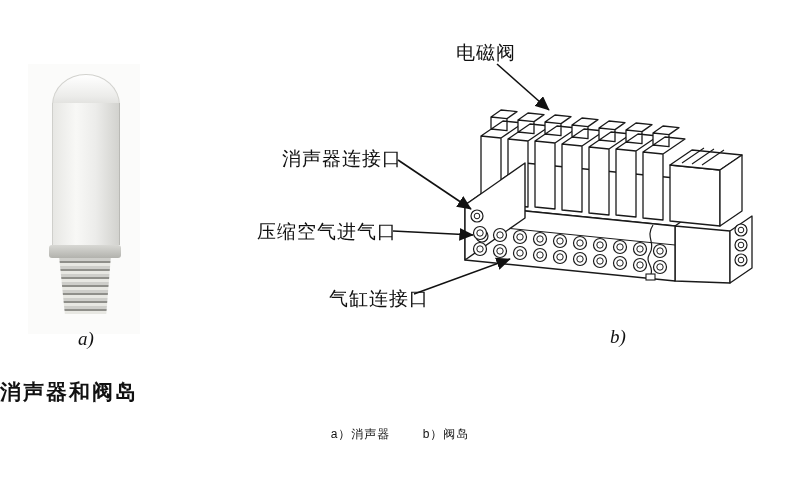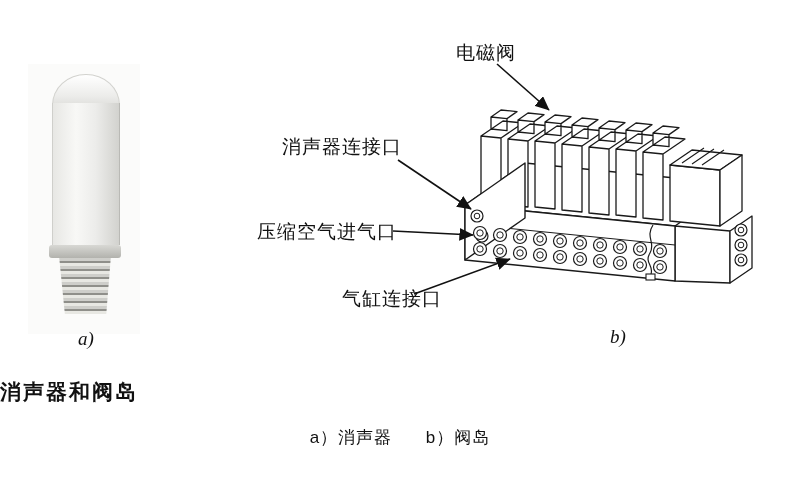--- a/index.html
+++ b/index.html
@@ -33,30 +33,30 @@
   .muffler .threads{
     position:absolute;left:13px;top:184px;width:56px;height:56px;
     background:repeating-linear-gradient(180deg,#cncnc4 0 0);
     background:repeating-linear-gradient(180deg,#cececa 0 3px,#8f8f8a 3px 5px,#e8e8e3 5px 8px);
     clip-path:polygon(4% 0,96% 0,88% 100%,14% 100%);
   }
 
   
   .callout{font-size:19px;letter-spacing:1px;white-space:nowrap;}
   .lbl-solenoid{left:456px;top:40px;}
-  .lbl-muffler{left:282px;top:134px;}
+  .lbl-muffler{left:282px;top:146px;}
   .lbl-air{left:257px;top:219px;text-align:right;}
-  .lbl-cyl{left:329px;top:286px;margin-left:13px;}
+  .lbl-cyl{left:329px;top:286px;}
 
   
   .panel-letter{font-family:"Liberation Serif","DejaVu Serif",serif;font-style:italic;font-size:19px;text-align:center;}
   .lbl-a{left:44px;top:328px;width:84px;}
   .lbl-b{left:588px;top:326px;width:60px;}
   .caption{left:0;right:0;top:378px;text-align:left;font-size:21px;font-weight:700;letter-spacing:2px;}
-  .legend{left:0;right:0;top:426px;text-align:center;font-size:17px;letter-spacing:1px;}
+  .legend{left:0;right:0;top:426px;text-align:center;font-size:12px;letter-spacing:1px;}
   .legend span{margin:0 14px;}
 
   svg{display:block;}
   .overlay{left:0;top:0;pointer-events:none;}
 </style>
 </head>
 <body>
 
 <div class="abs photo-bg"></div>
 

